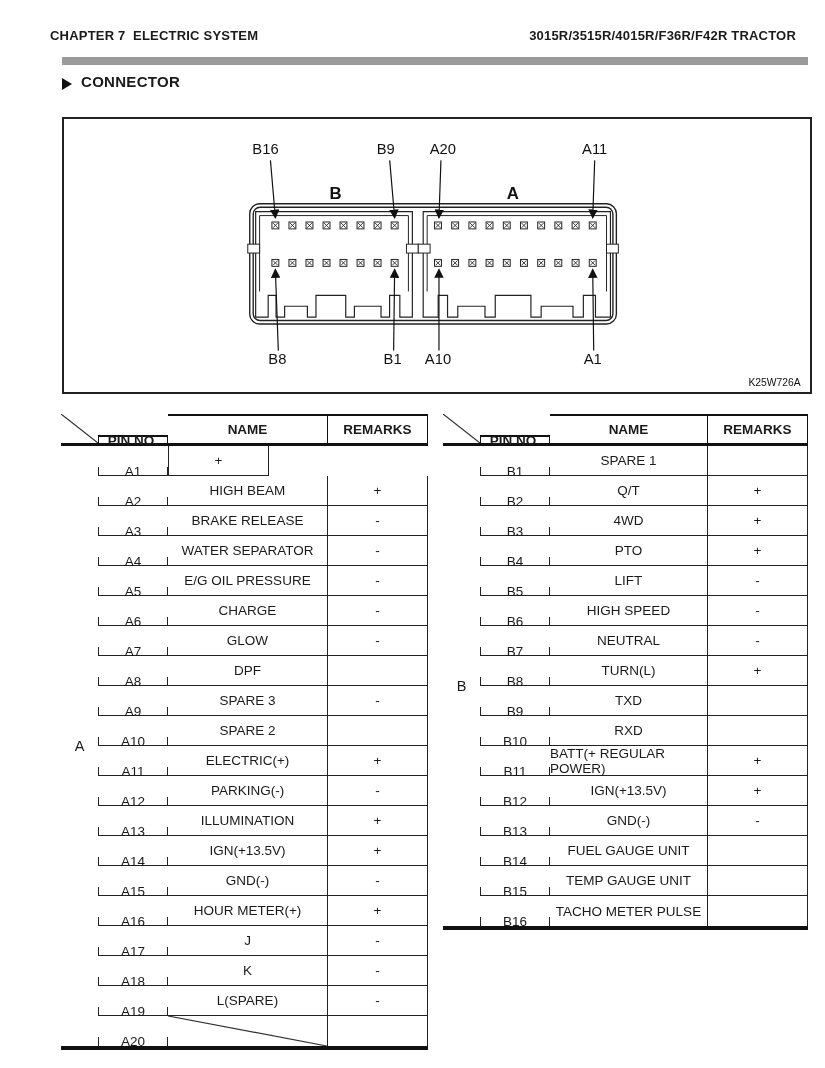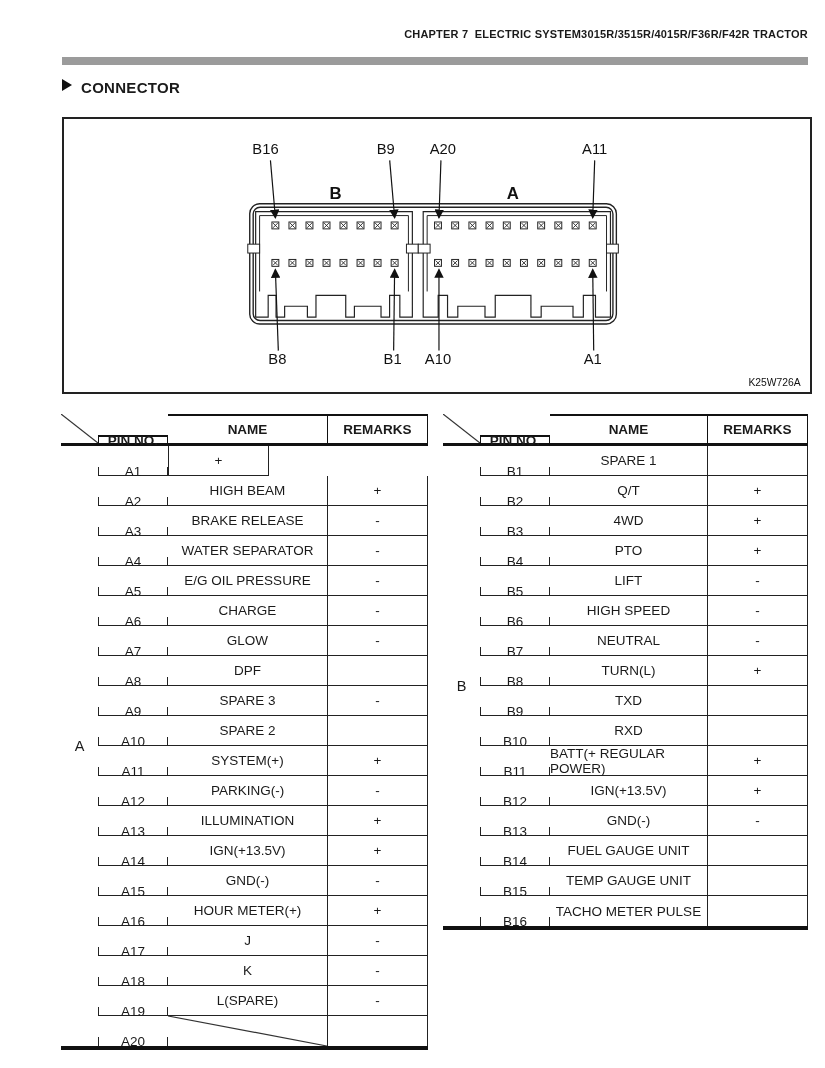--- a/index.html
+++ b/index.html
@@ -2,27 +2,27 @@
 <html><head>
 <meta charset="utf-8">
 <style>
   html,body{margin:0;padding:0;}
   body{
     width:825px;height:1068px;position:relative;background:#ffffff;
     font-family:"Liberation Sans",sans-serif;color:#1a1a1a;overflow:hidden;
   }
   .pre{white-space:pre;}
   .page-header{
-    position:absolute;left:62px;width:746px;top:28px;
-    display:flex;justify-content:flex-end;
-    font-weight:bold;font-size:11px;letter-spacing:.2px;
+    position:absolute;left:50px;width:746px;top:28px;
+    display:flex;justify-content:space-between;
+    font-weight:bold;font-size:13px;letter-spacing:.2px;
   }
   .header-divider{position:absolute;left:62px;top:57px;width:746px;height:8px;background:#9b9b9b;}
   .section-heading{
-    position:absolute;left:62px;top:79px;display:flex;align-items:flex-start;gap:9px;
+    position:absolute;left:62px;top:73px;display:flex;align-items:flex-end;gap:9px;
     font-weight:bold;font-size:15px;letter-spacing:.3px;
   }
   .tri{width:0;height:0;border-left:10px solid #111;border-top:6px solid transparent;border-bottom:6px solid transparent;}
   .diagram-box{
     position:absolute;left:62px;top:117px;width:750px;height:277px;
     border:2px solid #222;box-sizing:border-box;background:#fff;
   }
   .diagram-box svg{display:block;width:100%;height:100%;}
   .sec-letter{font-family:"Liberation Sans",sans-serif;font-size:17px;font-weight:bold;fill:#111;}
   .callout{font-family:"Liberation Sans",sans-serif;font-size:15px;fill:#111;}
@@ -353,21 +353,21 @@
           <div class="td c-name">SPARE 3</div>
           <div class="td c-rem">-</div>
         </div>
         <div class="row">
           <div class="td c-pin">A10</div>
           <div class="td c-name">SPARE 2</div>
           <div class="td c-rem"></div>
         </div>
         <div class="row">
           <div class="td c-pin">A11</div>
-          <div class="td c-name">SYSTEM(+)</div>
+          <div class="td c-name">ELECTRIC(+)</div>
           <div class="td c-rem">+</div>
         </div>
         <div class="row">
           <div class="td c-pin">A12</div>
           <div class="td c-name">PARKING(-)</div>
           <div class="td c-rem">-</div>
         </div>
         <div class="row">
           <div class="td c-pin">A13</div>
           <div class="td c-name">ILLUMINATION</div>

